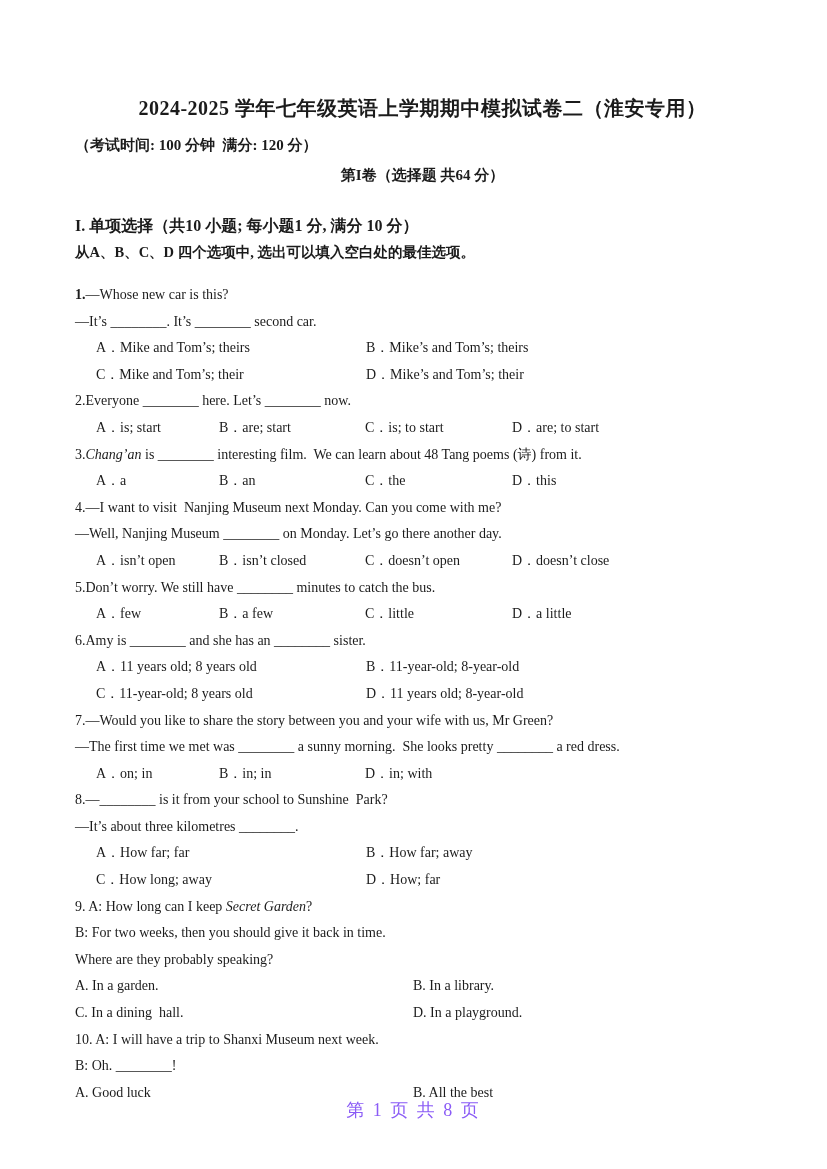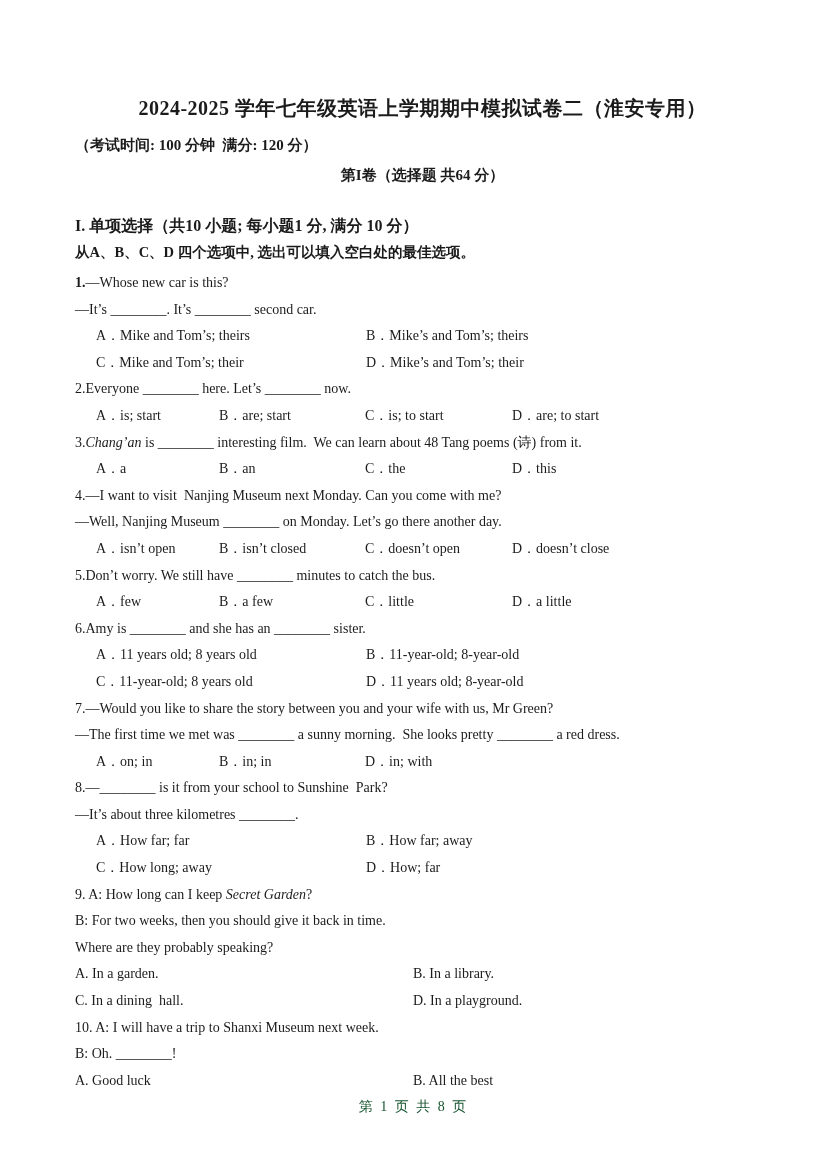--- a/index.html
+++ b/index.html
@@ -51,21 +51,21 @@
     font-family: Liberation Serif, serif;
   }
   .instruction {
     font-size: 14.5px;
     font-weight: bold;
     line-height: 23px;
     margin-top: 4px;
     white-space: pre-wrap;
   }
   .questions {
-    margin-top: 6px;
+    margin-top: 18px;
     font-size: 14px;
   }
   .line {
     line-height: 26.6px;
     white-space: pre-wrap;
   }
   .row4 {
     display: grid;
     grid-template-columns: 123px 146px 147px auto;
     padding-left: 21px;
@@ -86,23 +86,23 @@
     white-space: pre-wrap;
   }
   .bold { font-weight: bold; }
   .italic { font-style: italic; }
   .footer {
     position: absolute;
     left: 0;
     right: 0;
     top: 1098px;
     text-align: center;
-    font-size: 14px;
+    font-size: 18px;
     letter-spacing: 2px;
-    color: #14532d;
+    color: #8b5cf6;
   }
 </style>
 </head>
 <body>
 
 <div class="page">
   <div class="content">
 
     <div class="title">2024-2025 学年七年级英语上学期期中模拟试卷二（淮安专用）</div>
     <div class="exam-info">（考试时间: 100 分钟  满分: 120 分）</div>

